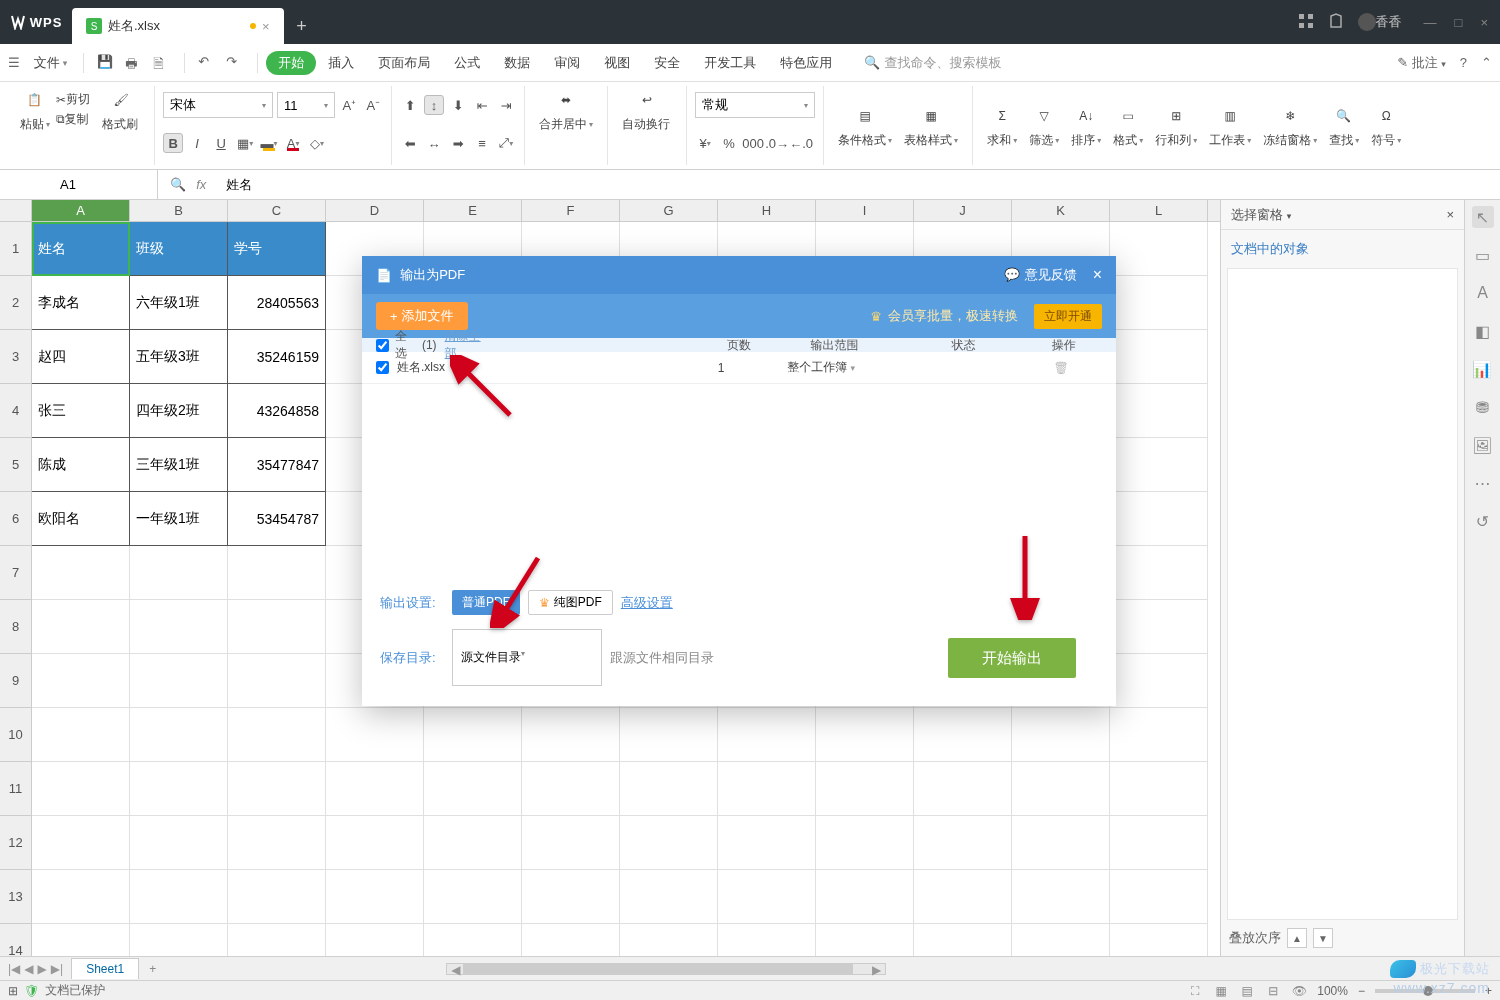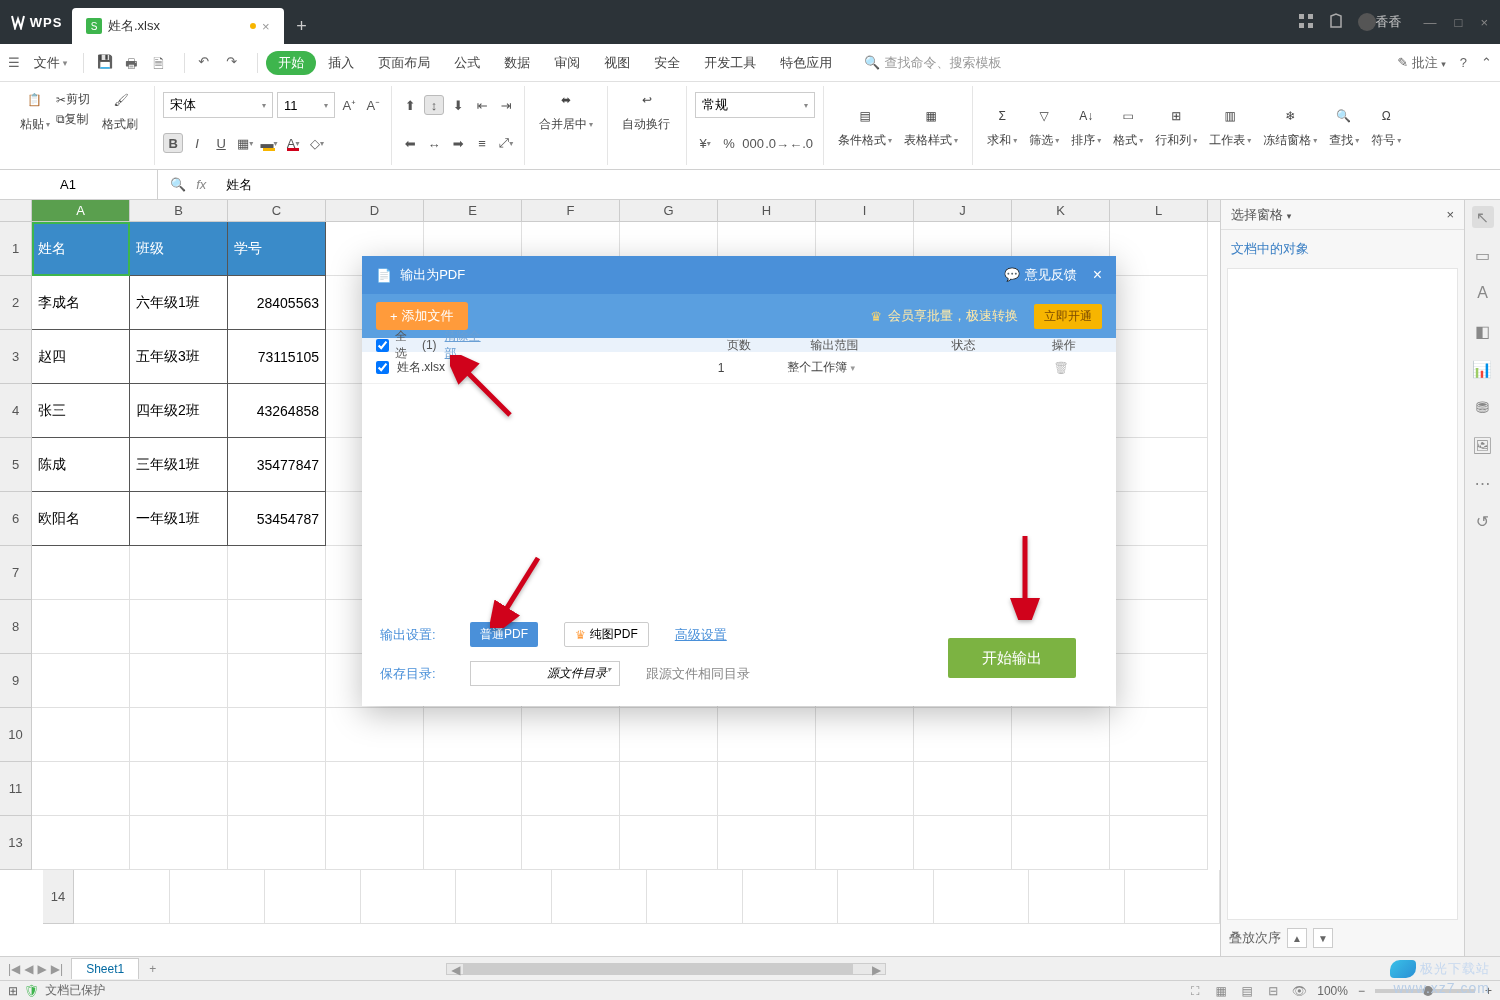--- a/index.html
+++ b/index.html
@@ -114,26 +114,26 @@
 .vip-text { margin-left: auto; color: #ffe9a8; display: flex; align-items: center; gap: 6px; font-size: 13px; }
 .open-now { background: #f7b500; color: #7a4b00; padding: 4px 10px; border-radius: 2px; margin-left: 10px; font-size: 12px; }
 .dlg-header-row { height: 14px; background: #eaf2fb; display: flex; align-items: center; padding: 0 14px; font-size: 12px; color: #555; }
 .dlg-header-row .chk { margin-right: 6px; }
 .dlg-header-row .clear-all { color: #6a9fd4; text-decoration: underline; margin-left: 4px; }
 .dlg-header-row .col { text-align: center; font-family: Liberation Serif, serif; }
 .dlg-file-row { height: 32px; display: flex; align-items: center; padding: 0 14px; font-size: 12px; color: #444; border-bottom: 1px solid #f0f0f0; }
 .dlg-file-row .fname { display: flex; align-items: center; gap: 6px; }
 .dlg-body { flex: 1; }
 .dlg-footer { padding: 14px 18px 20px; display: flex; flex-direction: column; gap: 14px; }
-.dlg-footer-row { display: flex; align-items: center; gap: 26px; font-size: 13px; }
+.dlg-footer-row { display: flex; align-items: center; gap: 8px; font-size: 13px; }
 .dlg-footer-row .lbl { color: #4a90d9; width: 64px; }
 .pdf-normal { background: #4a90d9; color: #fff; padding: 4px 10px; border-radius: 2px; font-size: 12px; }
 .pdf-pure { border: 1px solid #ccc; padding: 3px 10px; border-radius: 2px; font-size: 12px; display: flex; align-items: center; gap: 4px; }
 .adv { color: #4a90d9; text-decoration: underline; }
-.save-select { border: 1px solid #ccc; padding: 3px 8px; width: 150px; display: flex; justify-content: flex-end; font-size: 12px; font-style: italic; }
+.save-select { border: 1px solid #ccc; padding: 19px 8px; width: 150px; display: flex; justify-content: flex-start; font-size: 12px; }
 .start-btn { position: absolute; right: 40px; bottom: 28px; width: 128px; height: 40px; background: #7cb342; color: #fff; display: flex; align-items: center; justify-content: center; font-size: 15px; border-radius: 2px; }
 
 
 .arrow { position: absolute; pointer-events: none; }
 .arrow svg { filter: drop-shadow(0 2px 2px rgba(0,0,0,0.3)); }
 
 
 .watermark { position: absolute; right: 10px; bottom: 22px; color: #c6d8ef; font-size: 13px; letter-spacing: 1px; display: flex; align-items: center; gap: 4px; }
 .watermark .logo { width: 26px; height: 18px; background: linear-gradient(135deg,#3ac1e8,#2a8fd4); border-radius: 10px 4px 10px 4px; }
 
@@ -399,21 +399,21 @@
           <div class="cell"></div>
           <div class="cell"></div>
           <div class="cell"></div>
           <div class="cell"></div>
           <div class="cell"></div>
         </div>
         <div class="row">
           <div class="row-h">3</div>
           <div class="cell data">赵四</div>
           <div class="cell data">五年级3班</div>
-          <div class="cell data num">73115105</div>
+          <div class="cell data num">35246159</div>
           <div class="cell"></div>
           <div class="cell"></div>
           <div class="cell"></div>
           <div class="cell"></div>
           <div class="cell"></div>
           <div class="cell"></div>
           <div class="cell"></div>
           <div class="cell"></div>
           <div class="cell"></div>
         </div>
@@ -531,35 +531,50 @@
           <div class="cell"></div>
           <div class="cell"></div>
           <div class="cell"></div>
           <div class="cell"></div>
           <div class="cell"></div>
           <div class="cell"></div>
           <div class="cell"></div>
           <div class="cell"></div>
         </div>
         <div class="row" style="height: 54px;">
+          <div class="row-h">12</div>
+          <div class="cell"></div>
+          <div class="cell"></div>
+          <div class="cell"></div>
+          <div class="cell"></div>
+          <div class="cell"></div>
+          <div class="cell"></div>
+          <div class="cell"></div>
+          <div class="cell"></div>
+          <div class="cell"></div>
+          <div class="cell"></div>
+          <div class="cell"></div>
+          <div class="cell"></div>
+        </div>
+        <div class="row" style="height: 54px;">
           <div class="row-h">13</div>
           <div class="cell"></div>
           <div class="cell"></div>
           <div class="cell"></div>
           <div class="cell"></div>
           <div class="cell"></div>
           <div class="cell"></div>
           <div class="cell"></div>
           <div class="cell"></div>
           <div class="cell"></div>
           <div class="cell"></div>
           <div class="cell"></div>
           <div class="cell"></div>
         </div>
-        <div class="row" style="height: 54px; margin-left: 43px;">
+        <div class="row" style="height: 54px;">
           <div class="row-h">14</div>
           <div class="cell"></div>
           <div class="cell"></div>
           <div class="cell"></div>
           <div class="cell"></div>
           <div class="cell"></div>
           <div class="cell"></div>
           <div class="cell"></div>
           <div class="cell"></div>
           <div class="cell"></div>

